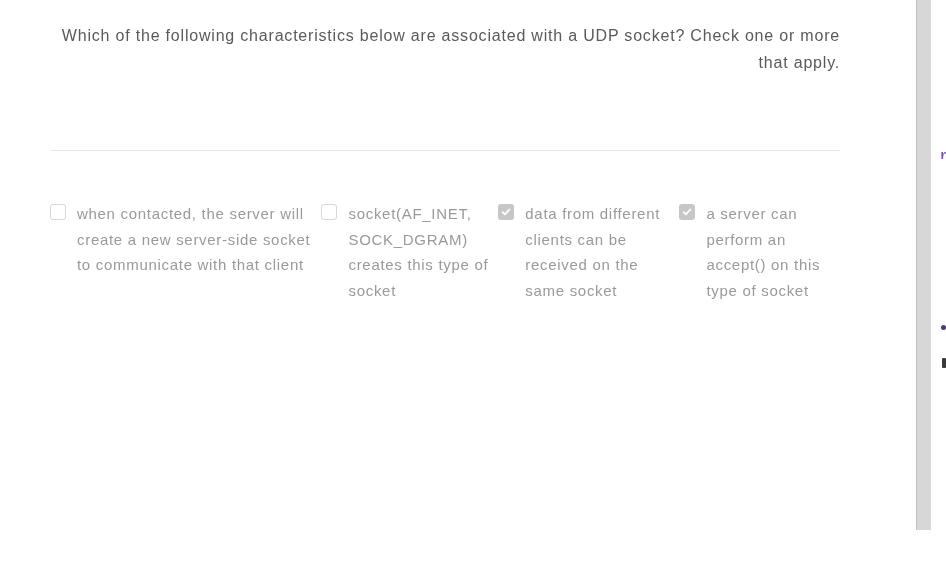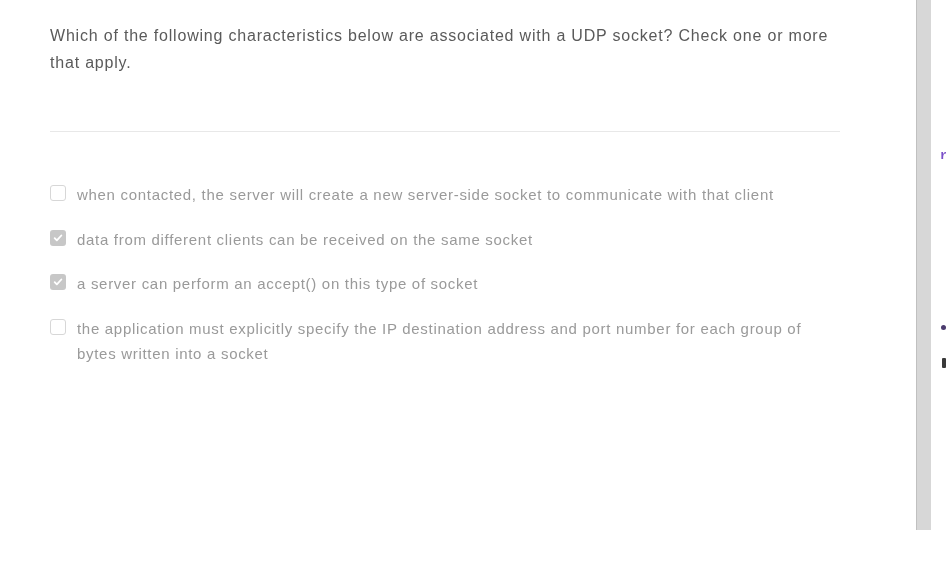--- a/index.html
+++ b/index.html
@@ -22,30 +22,31 @@
     position: absolute;
     left: 50px;
     top: 22px;
     width: 790px;
   }
   .question {
     font-size: 16px;
     color: #5a5a5a;
     letter-spacing: 0.8px;
     line-height: 1.7;
-    margin-bottom: 55px;
+    margin-bottom: 74px;
+    text-align: right;
   }
   .divider {
     border: none;
     border-top: 1px solid #e8e8e8;
     margin: 0 0 50px 0;
   }
   .options {
     display: flex;
-    flex-direction: column;
+    flex-direction: row;
   }
   .option {
     display: flex;
     align-items: flex-start;
     font-size: 15px;
     color: #9a9a9a;
     letter-spacing: 0.7px;
     line-height: 1.7;
     margin-bottom: 19px;
   }
@@ -129,39 +130,39 @@
 <div class="page">
   <div class="content">
     <div class="question">Which of the following characteristics below are associated with a UDP socket? Check one or more that apply.</div>
     <hr class="divider">
     <div class="options">
         <div class="option">
           <div class="checkbox unchecked"></div>
           <div class="opt-text">when contacted, the server will create a new server-side socket to communicate with that client</div>
         </div>
         <div class="option">
+          <div class="checkbox unchecked"></div>
+          <div class="opt-text">socket(AF_INET, SOCK_DGRAM) creates this type of socket</div>
+        </div>
+        <div class="option">
           <div class="checkbox checked">
             <svg viewBox="0 0 12 12">
               <path d="M2 6.2 L4.6 8.8 L10 3" stroke="#ffffff" stroke-width="2.2" fill="none" stroke-linecap="round" stroke-linejoin="round"></path>
             </svg>
           </div>
           <div class="opt-text">data from different clients can be received on the same socket</div>
         </div>
         <div class="option">
           <div class="checkbox checked">
             <svg viewBox="0 0 12 12">
               <path d="M2 6.2 L4.6 8.8 L10 3" stroke="#ffffff" stroke-width="2.2" fill="none" stroke-linecap="round" stroke-linejoin="round"></path>
             </svg>
           </div>
           <div class="opt-text">a server can perform an accept() on this type of socket</div>
         </div>
-        <div class="option">
-          <div class="checkbox unchecked"></div>
-          <div class="opt-text">the application must explicitly specify the IP destination address and port number for each group of bytes written into a socket</div>
-        </div>
       </div>
   </div>
 
   <div class="scrollbar-track"></div>
   <div class="right-strip">
     <div class="side-accent1">r</div>
     <div class="side-dot"></div>
     <div class="side-accent2"></div>
   </div>
 </div>

